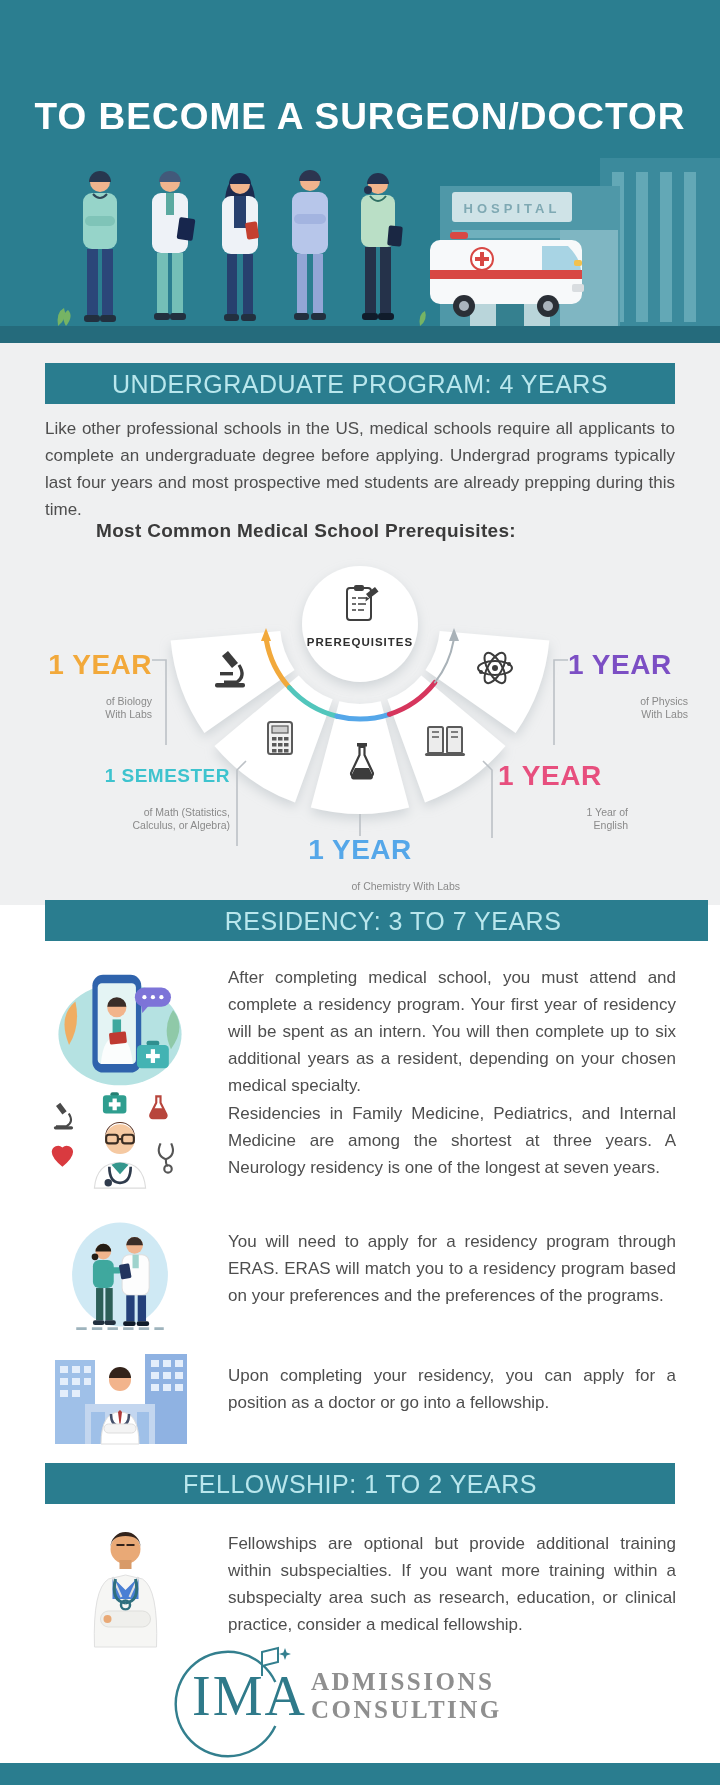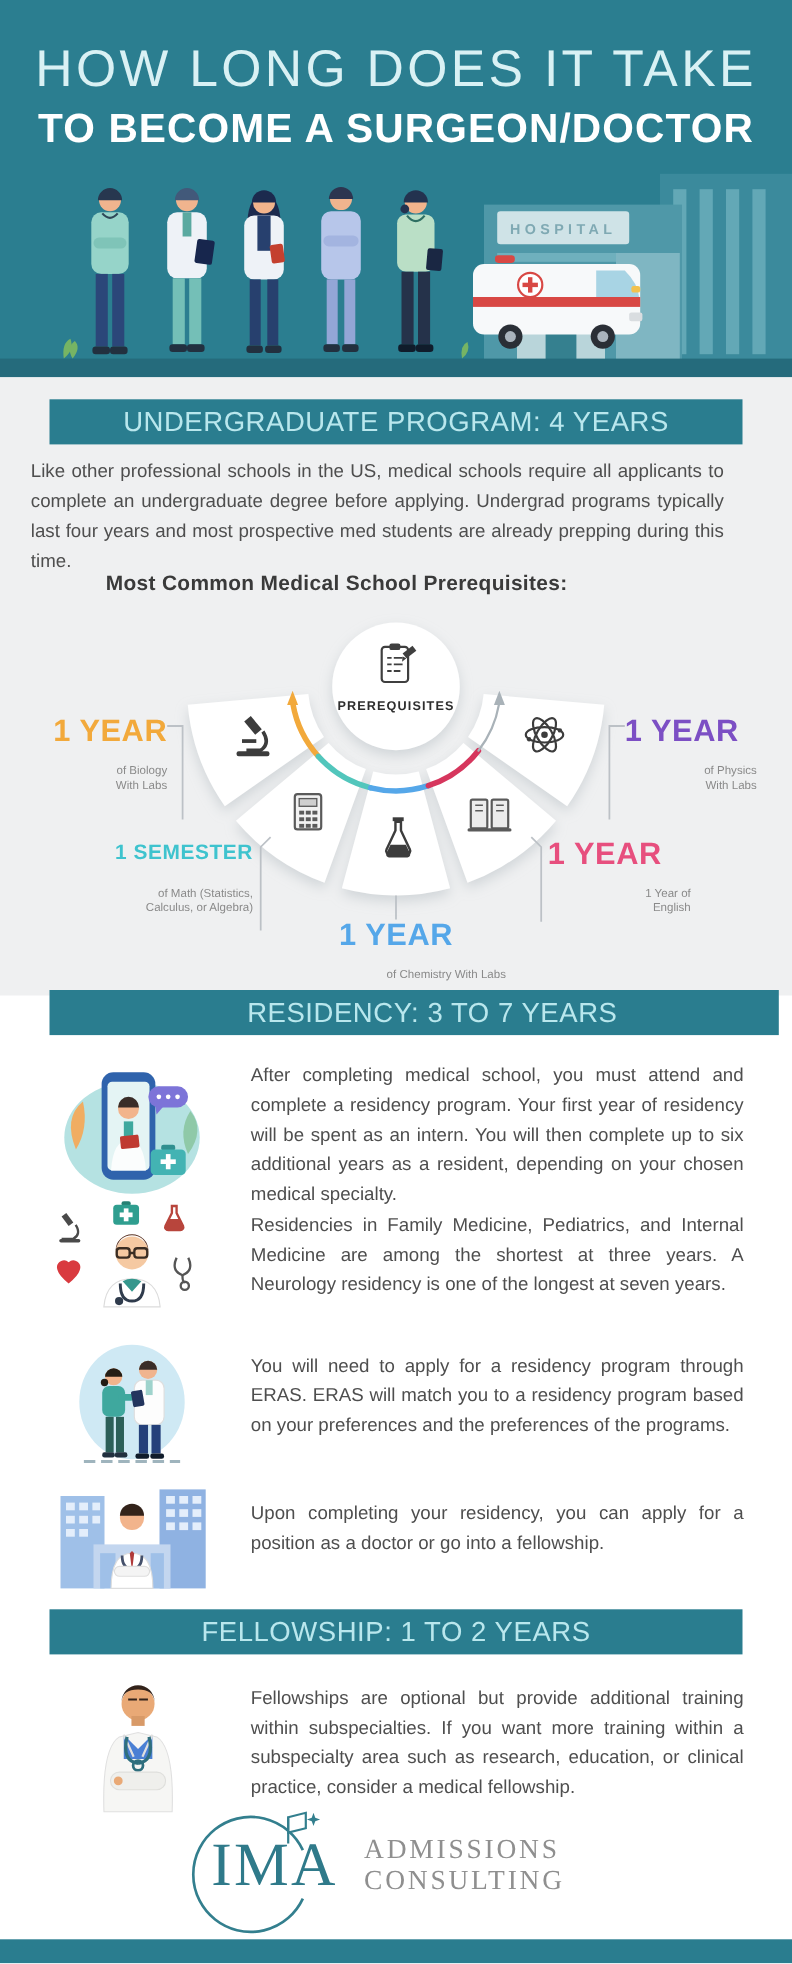--- a/index.html
+++ b/index.html
@@ -38,21 +38,20 @@
   .logo-word{font-family:"Liberation Serif",serif;font-size:25px;color:#8f8f8f;
              letter-spacing:2.5px;line-height:28px;}
   .footer{left:0;top:1763px;width:720px;height:22px;background:#2a7d8f;}
 </style>
 </head>
 <body>
 
 <div id="page">
 
   <div class="abs header">
-    <div class="abs title1">HOW LONG DOES IT TAKE</div>
     <div class="abs title2">TO BECOME A SURGEON/DOCTOR</div>
 
     <svg class="abs hero" viewBox="0 0 720 213">
 
       <g>
         <rect x="600" y="28" width="120" height="170" fill="#3b8a9c"></rect>
         <rect x="612" y="42" width="12" height="150" fill="#63a8b6"></rect>
         <rect x="636" y="42" width="12" height="150" fill="#63a8b6"></rect>
         <rect x="660" y="42" width="12" height="150" fill="#63a8b6"></rect>
         <rect x="684" y="42" width="12" height="150" fill="#63a8b6"></rect>
@@ -152,21 +151,21 @@
         <path d="M66 196 q8 -10 2 -16 q-8 6 -2 16 z"></path>
         <path d="M420 196 q-2 -12 5 -15 q3 9 -5 15 z"></path>
       </g>
     </svg>
   </div>
 
   <div class="abs grayband"></div>
 
   <div class="abs banner" style="top:363px;">UNDERGRADUATE PROGRAM: 4 YEARS</div>
 
-  <div class="abs para" style="left:28px;top:415px;width:630px;">Like other professional schools in the US, medical schools require all applicants to complete an undergraduate degree before applying. Undergrad programs typically last four years and most prospective med students are already prepping during this time.</div>
+  <div class="abs para" style="left:45px;top:415px;width:630px;">Like other professional schools in the US, medical schools require all applicants to complete an undergraduate degree before applying. Undergrad programs typically last four years and most prospective med students are already prepping during this time.</div>
 
   <div class="abs prereq-h">Most Common Medical School Prerequisites:</div>
 
   <svg class="abs" style="left:40px;top:556px;" width="640" height="334" viewBox="0 0 640 334">
     <defs>
       <filter id="ds" x="-30%" y="-30%" width="160%" height="170%">
         <feDropShadow dx="0" dy="5" stdDeviation="6" flood-color="#aab3ba" flood-opacity="0.45"></feDropShadow>
       </filter>
     </defs>
 
@@ -442,20 +441,20 @@
   <div class="abs" style="left:168px;top:1650px;width:400px;height:105px;">
     <svg class="abs" style="left:0;top:-6px;" width="120" height="120" viewBox="0 0 124 116">
       <path d="M110.9 80.8 A54 54 0 1 1 110.9 35.2" fill="none" stroke="#337f8e" stroke-width="2.5"></path>
     </svg>
     <div class="abs logo-ima" style="left:24px;top:14px;">IMA</div>
     <svg class="abs" style="left:84px;top:-4px;" width="40" height="34" viewBox="0 0 40 34">
       <path d="M10 6 L26 2 L26 16 L10 20 Z" fill="#ffffff" stroke="#337f8e" stroke-width="2"></path>
       <path d="M10 6 V30" stroke="#337f8e" stroke-width="2"></path>
       <path d="M33 2 l1.6 4.4 4.4 1.6 -4.4 1.6 -1.6 4.4 -1.6 -4.4 -4.4 -1.6 4.4 -1.6 z" fill="#337f8e"></path>
     </svg>
-    <div class="abs" style="left:163px;top:18px;">
+    <div class="abs" style="left:143px;top:18px;font-weight:bold;">
       <div class="logo-word">ADMISSIONS</div>
       <div class="logo-word">CONSULTING</div>
     </div>
   </div>
 
   <div class="abs footer"></div>
 </div>
 
 </body></html>

